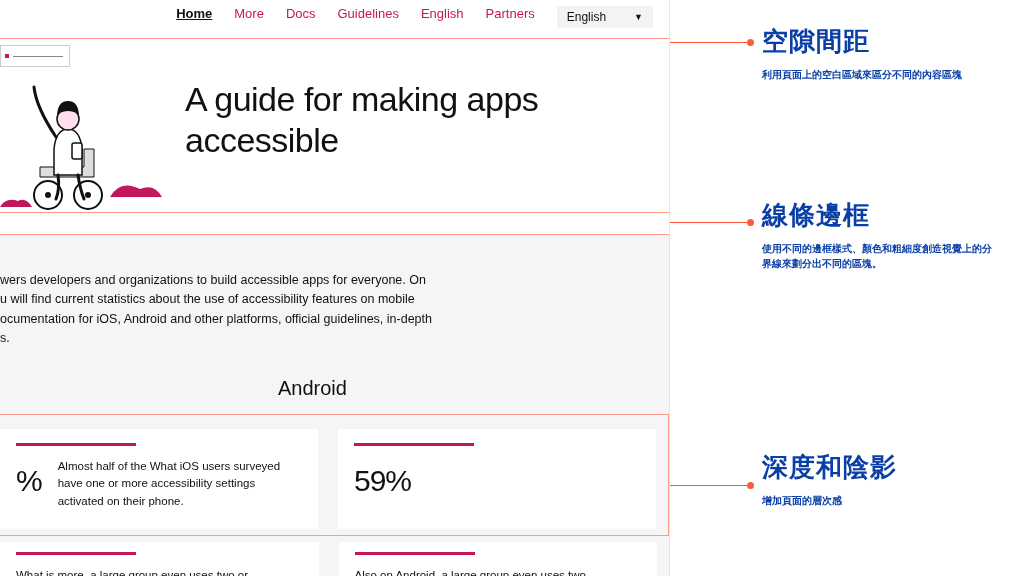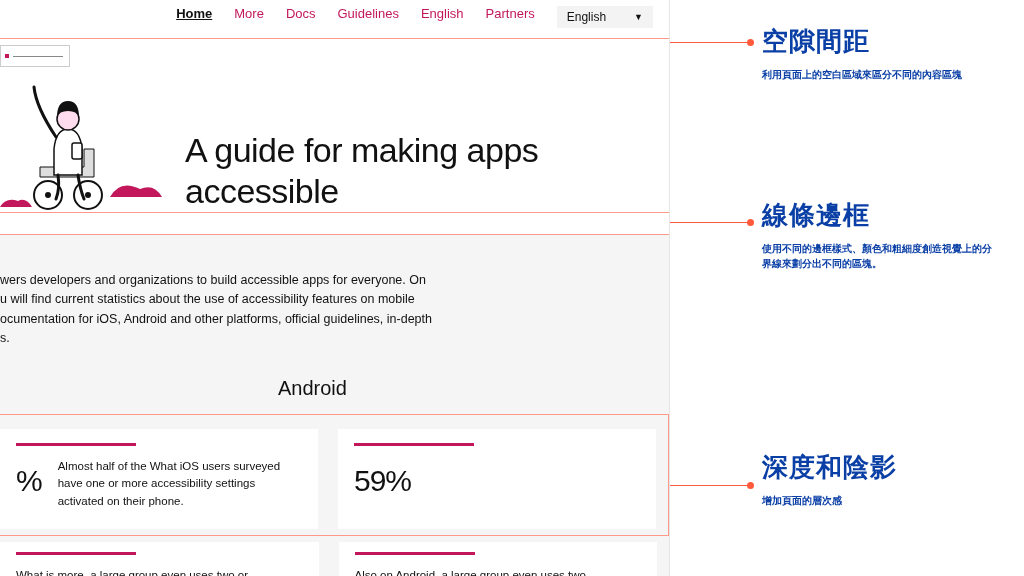--- a/index.html
+++ b/index.html
@@ -44,21 +44,21 @@
   }
   .lang .tri { font-size: 9px; }
 
   .hero-region {
     border: 1px solid #ff9a8a;
     border-left: none;
     border-right: none;
     height: 175px;
     position: relative;
     display: flex;
-    align-items: flex-end;
+    align-items: flex-start;
   }
   .hero-region .searchbox {
     position: absolute;
     left: 0; top: 6px;
     width: 70px; height: 22px;
     border: 1px solid #ccc;
     background: #fff;
     display: flex; align-items: center; gap: 4px;
     padding-left: 4px;
   }

